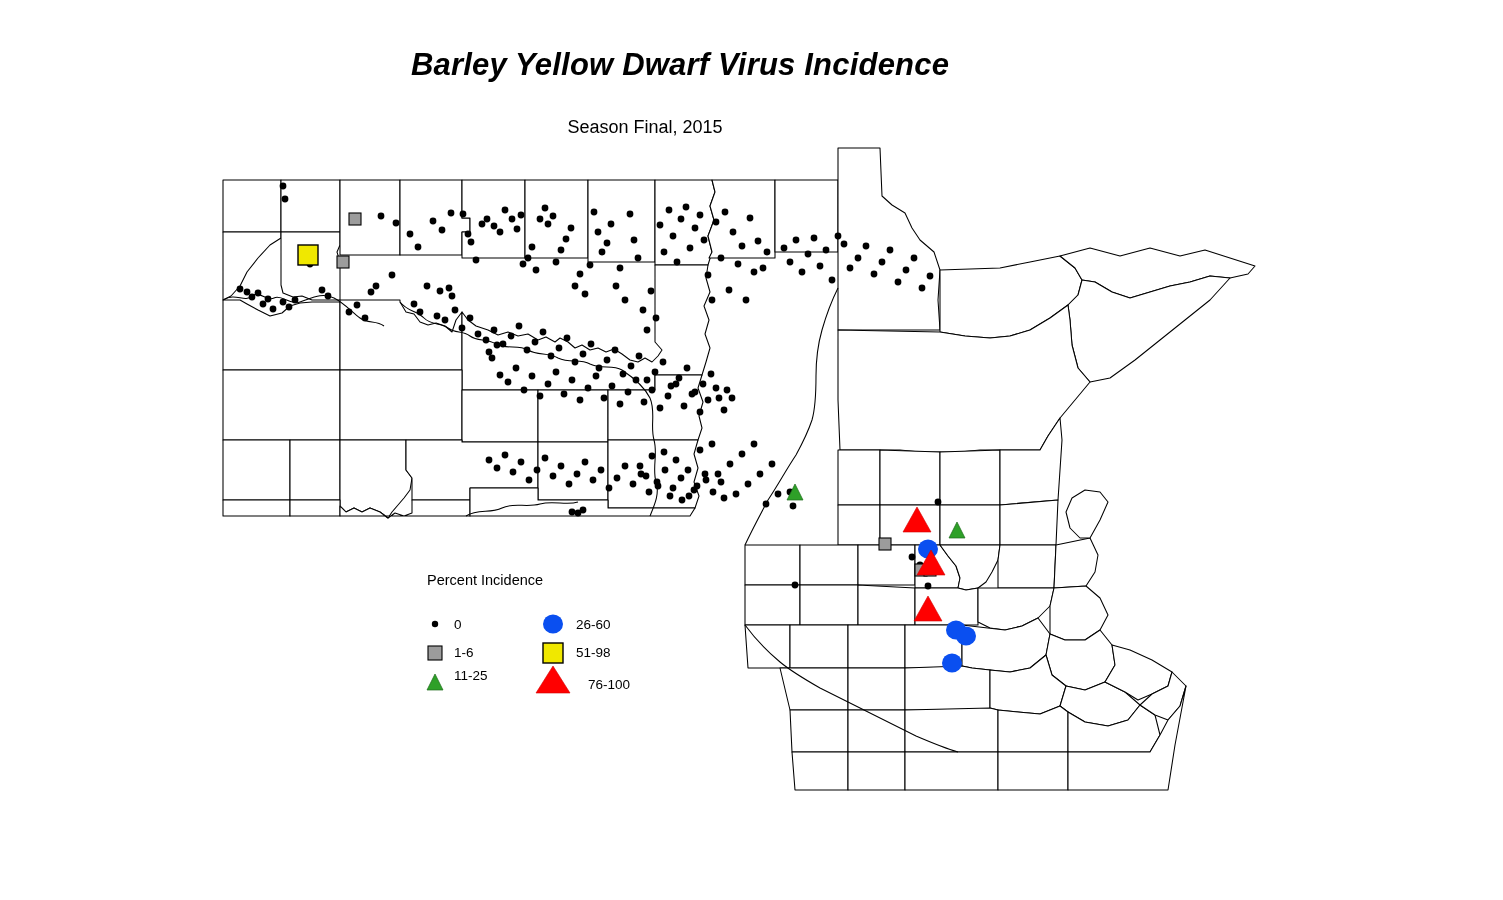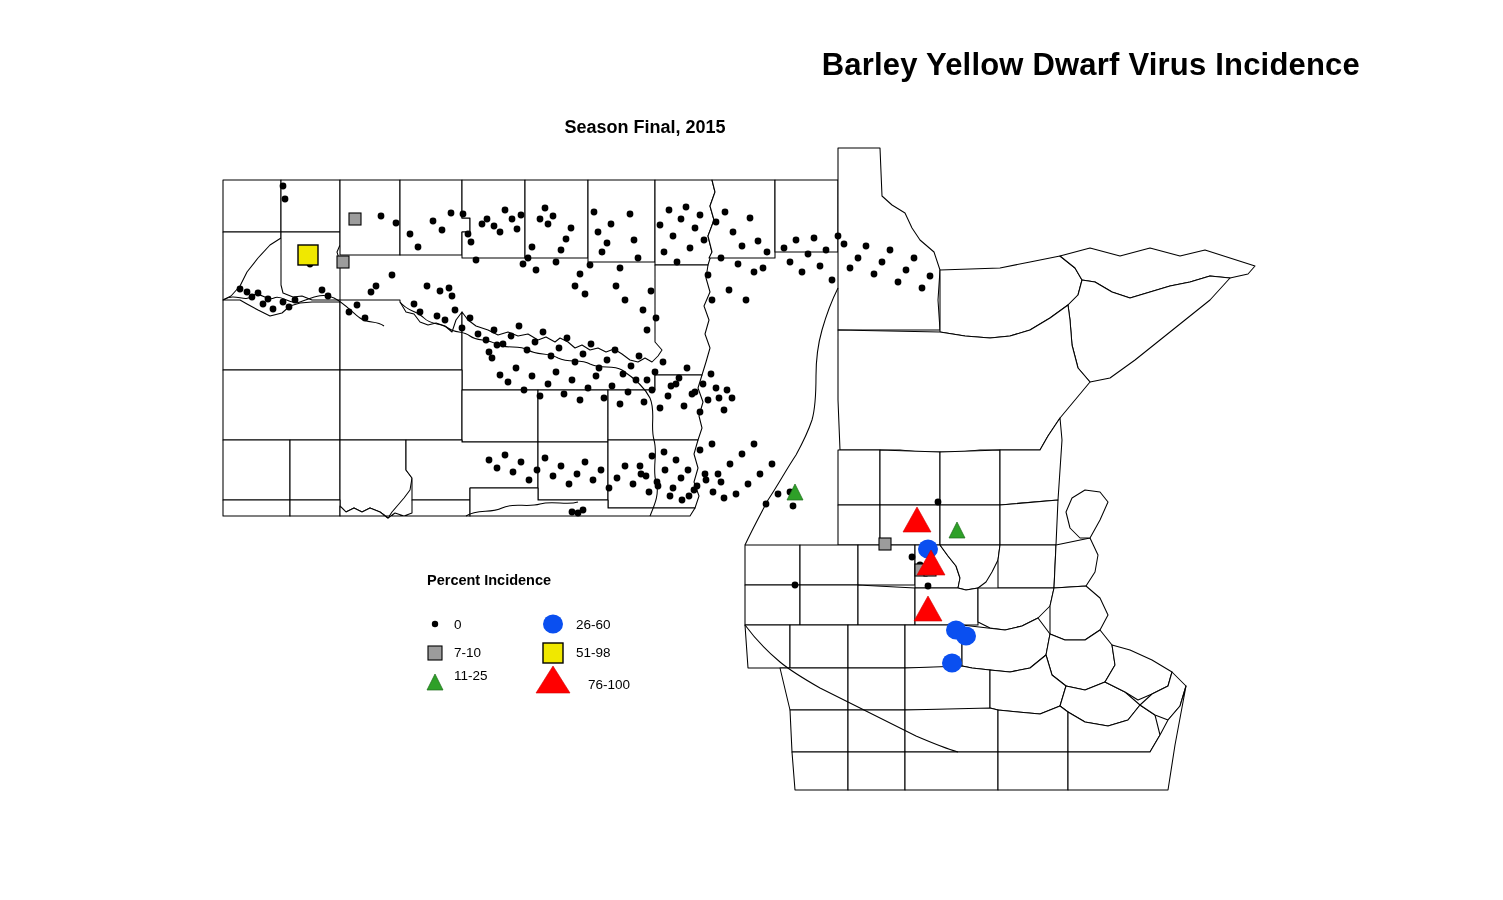--- a/index.html
+++ b/index.html
@@ -1,34 +1,34 @@
 <!DOCTYPE html>
 <html><head>
 <meta charset="utf-8">
 <style>
   html,body{margin:0;padding:0;background:#ffffff;}
   body{width:1503px;height:900px;position:relative;overflow:hidden;
        font-family:"Liberation Sans",sans-serif;color:#000;}
-  #title{position:absolute;left:0;top:47px;width:1360px;text-align:right;
-         font-size:31px;font-weight:bold;letter-spacing:.2px;}
+  #title{position:absolute;left:0;top:47px;width:1360px;text-align:center;
+         font-size:31px;font-weight:bold;letter-spacing:.2px;font-style:italic;}
   #subtitle{position:absolute;left:0;top:117px;width:1290px;text-align:center;
-            font-size:18px;font-weight:bold;}
+            font-size:18px;font-weight:normal;}
   #mapwrap{position:absolute;left:0;top:0;width:1503px;height:900px;}
   svg{display:block;}
   .cty{fill:#ffffff;stroke:#000000;stroke-width:1.05;stroke-linejoin:round;
        stroke-linecap:round;vector-effect:non-scaling-stroke;}
   .riv{fill:none;stroke:#000000;stroke-width:1.05;}
   .dot0{fill:#000000;}
   .sq1{fill:#9c9c9c;stroke:#000000;stroke-width:1.1;}
   .tri11{fill:#2ea028;stroke:#1d6b1a;stroke-width:.7;}
   .cir26{fill:#0a4ff0;}
   .sq51{fill:#f0e800;stroke:#000000;stroke-width:1.4;}
   .tri76{fill:#ff0000;stroke:#d10000;stroke-width:.6;}
   #legend{position:absolute;left:424px;top:572px;width:230px;height:130px;}
-  #legend .lgtitle{font-size:14.5px;font-weight:bold;position:absolute;left:3px;top:0px;}
+  #legend .lgtitle{font-size:14.5px;font-weight:normal;position:absolute;left:3px;top:0px;}
   .llab{position:absolute;font-size:13.5px;}
 </style>
 </head>
 <body>
 
 <div id="mapwrap">
 <svg width="1503" height="900" viewBox="0 0 1503 900">
 
   <g>
     <path class="cty" d="M223,180 L281,180 L281,232 L223,232 Z"></path>
@@ -414,18 +414,18 @@
   <div class="lgtitle">Percent Incidence</div>
   <svg width="230" height="115" style="position:absolute;left:0;top:32px">
     <circle class="dot0" cx="11" cy="20" r="3.2"></circle>
     <rect class="sq1" x="4" y="42" width="14" height="14"></rect>
     <polygon class="tri11" points="11,70 19,86 3,86"></polygon>
     <ellipse class="cir26" cx="129" cy="20" rx="10" ry="9.5"></ellipse>
     <rect class="sq51" x="119" y="39" width="20" height="20"></rect>
     <polygon class="tri76" points="129,62 146,89 112,89"></polygon>
   </svg>
   <div class="llab" style="left:30px;top:45px">0</div>
-  <div class="llab" style="left:30px;top:73px">7-10</div>
+  <div class="llab" style="left:30px;top:73px">1-6</div>
   <div class="llab" style="left:30px;top:96px">11-25</div>
   <div class="llab" style="left:152px;top:45px">26-60</div>
   <div class="llab" style="left:152px;top:73px">51-98</div>
   <div class="llab" style="left:164px;top:105px">76-100</div>
 </div>
 
 </body></html>

